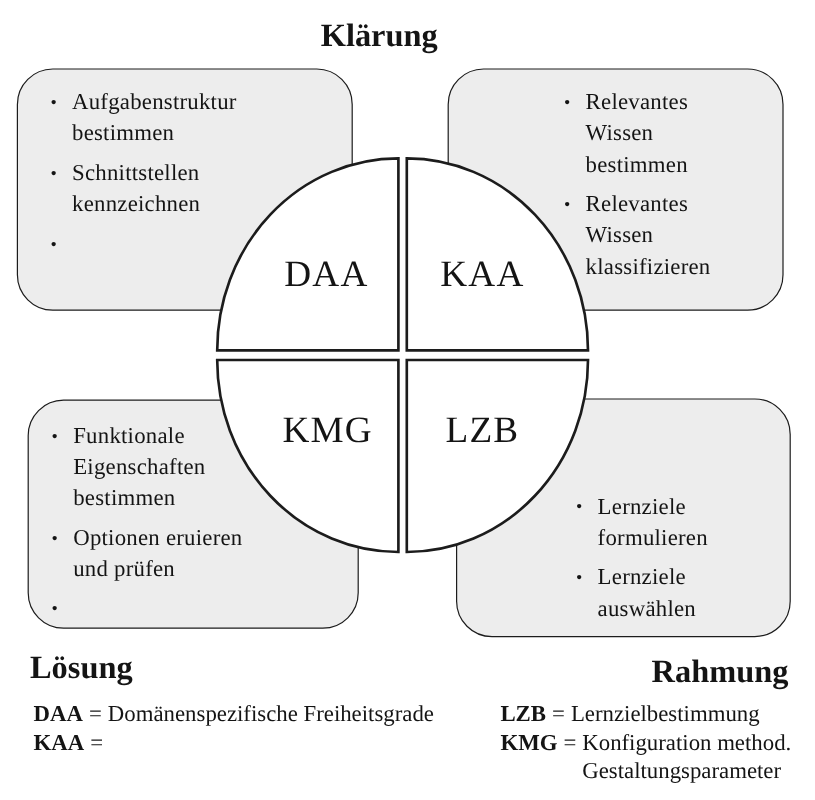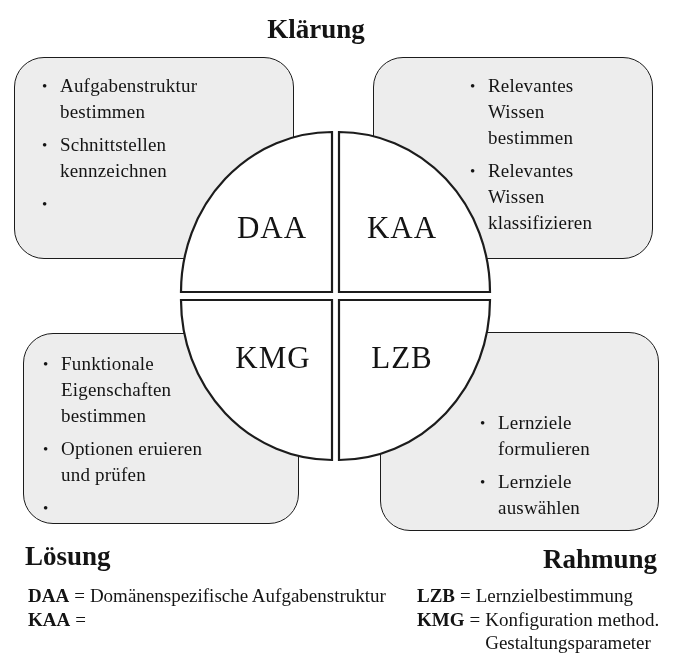--- a/index.html
+++ b/index.html
@@ -134,21 +134,21 @@
   <div class="qlabel q-kmg">KMG</div>
   <div class="qlabel q-lzb">LZB</div>
 
   <div class="phase-title title-losung">Lösung</div>
   <div class="phase-title title-rahmung">Rahmung</div>
 
   <div class="legend legend-left">
     <div class="legend-row">
       <span class="abbr">DAA</span>
       <span class="eq">=</span>
-      <span class="def">Domänenspezifische Aufgabenstruktur</span>
+      <span class="def">Domänenspezifische Freiheitsgrade</span>
     </div>
     <div class="legend-row">
       <span class="abbr">KAA</span>
       <span class="eq">=</span>
     </div>
   </div>
 
   <div class="legend legend-right">
     <div class="legend-row">
       <span class="abbr">LZB</span>

